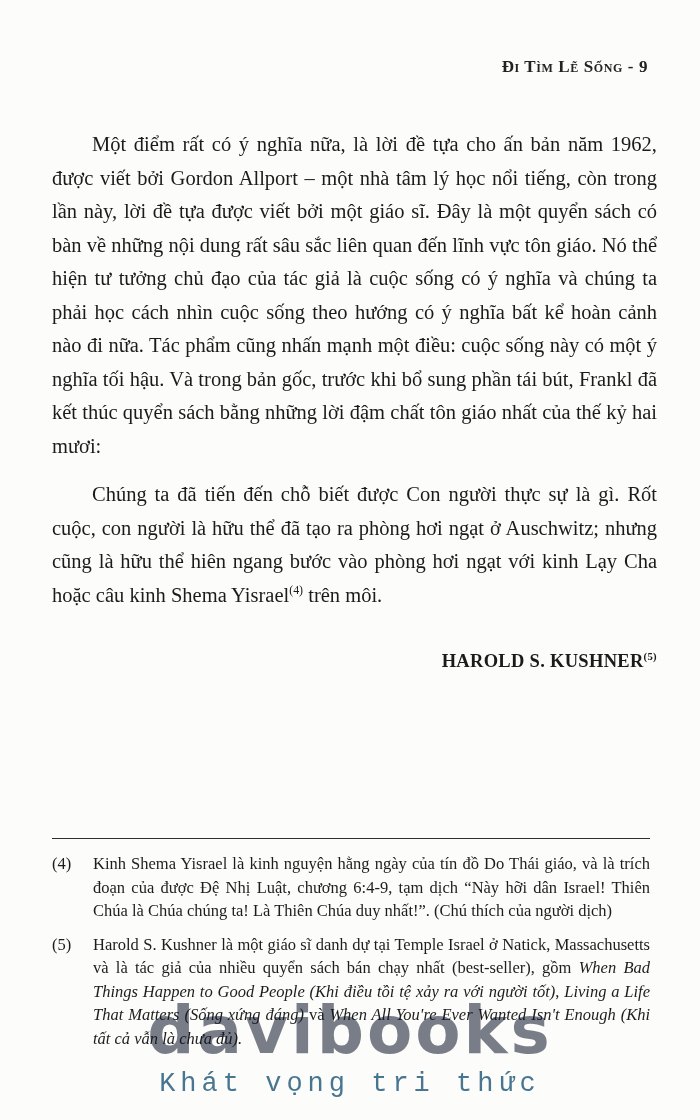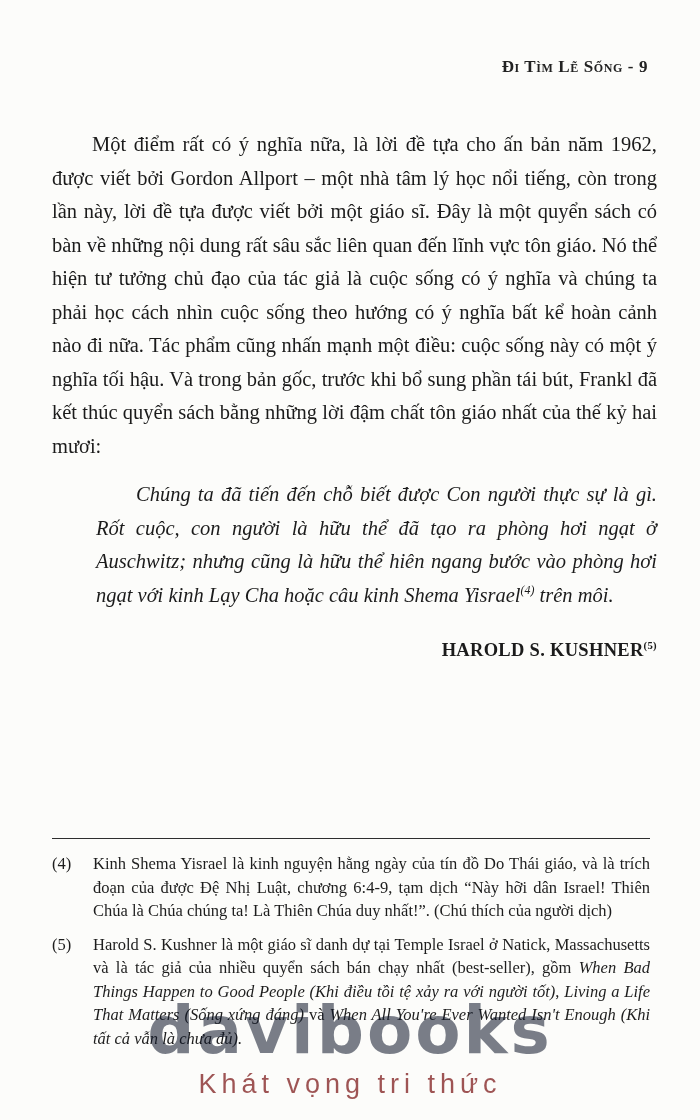--- a/index.html
+++ b/index.html
@@ -33,24 +33,24 @@
   .body-block {
     position: absolute;
     top: 128px;
     left: 52px;
     right: 43px;
     text-align: justify;
     font-size: 20.5px;
     line-height: 33.5px;
   }
   .para { text-indent: 40px; }
-  .quote { text-indent: 40px; font-style: italic; margin-top: 15px; margin-left: 44px; }
+  .quote { text-indent: 40px; margin-top: 15px; }
   sup { font-size: 0.58em; vertical-align: super; line-height: 0; }
   .attribution {
-    margin-top: 22px;
+    margin-top: 33px;
     text-align: right;
     font-weight: 700;
     font-size: 18.5px;
     letter-spacing: 0.3px;
   }
 
   .footnotes {
     position: absolute;
     top: 838px;
     left: 52px;
@@ -80,24 +80,24 @@
   }
   .wm-logo {
     font-family: "DejaVu Sans", "Liberation Sans", sans-serif;
     font-weight: 700;
     font-size: 66px;
     letter-spacing: 3px;
     color: #0f172a;
     opacity: 0.55;
   }
   .wm-tagline {
-    font-family: Liberation Sans, sans-serif;
+    font-family: Liberation Mono, monospace;
     font-size: 27px;
     letter-spacing: 5px;
-    color: #7f1d1d;
+    color: #0c4a6e;
     opacity: 0.75;
     margin-top: 0px;
   }
 </style>
 </head>
 <body>
 
 <div class="page">
 
   <div class="running-header">

